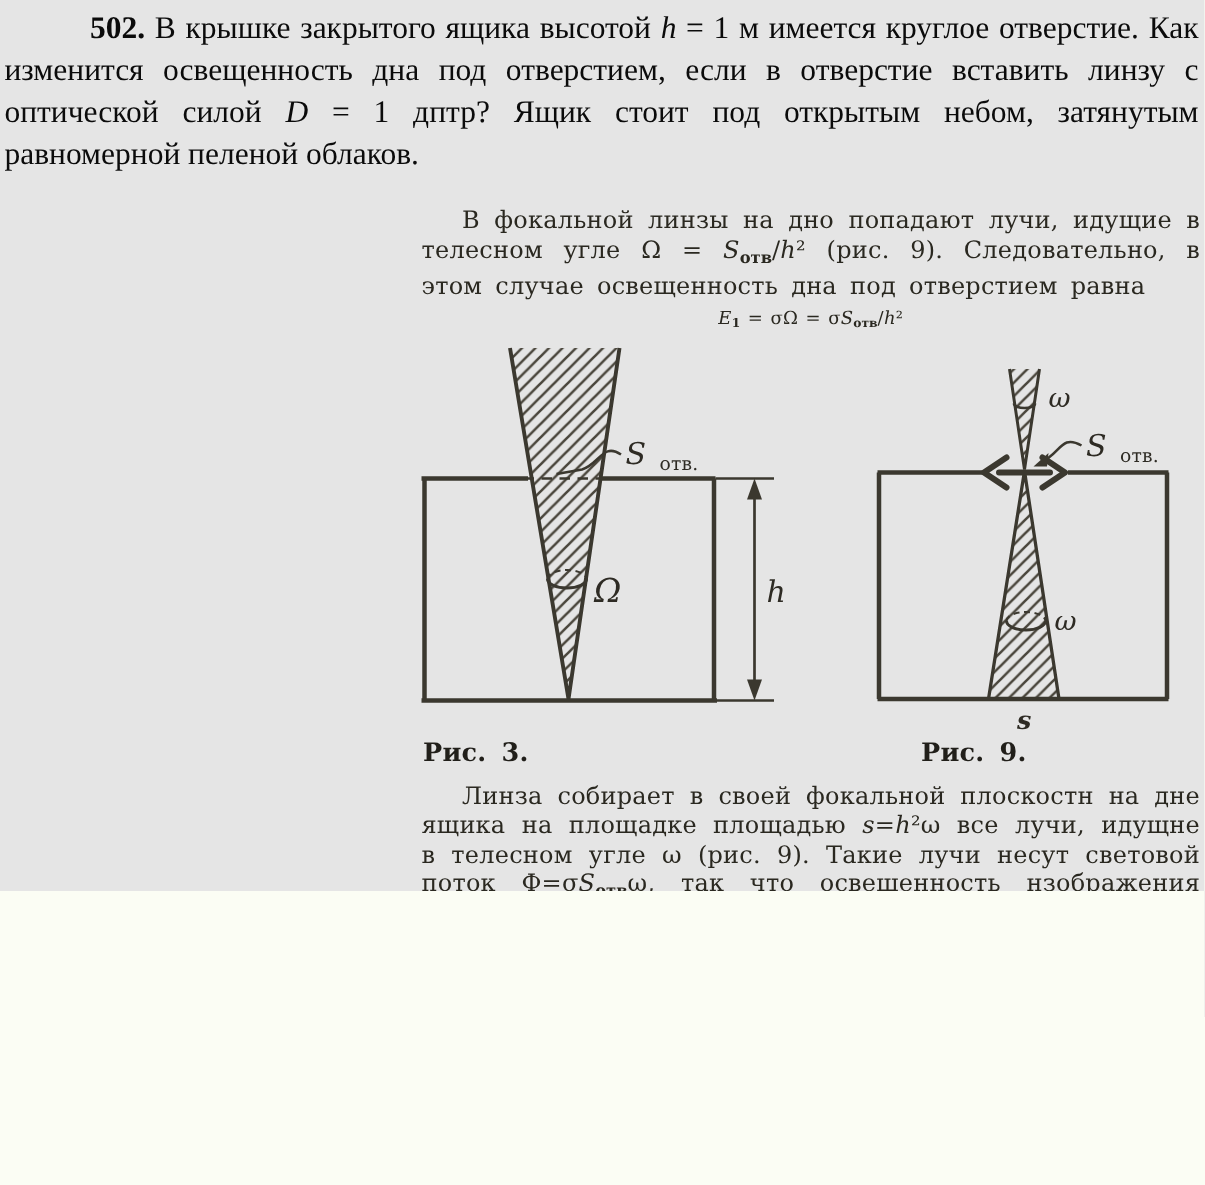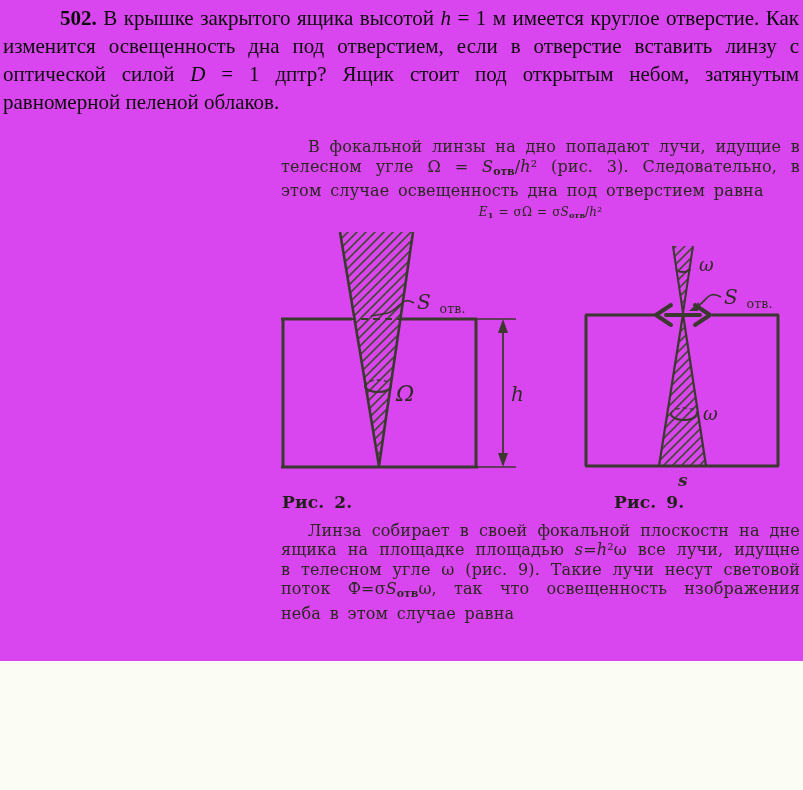--- a/index.html
+++ b/index.html
@@ -1,16 +1,16 @@
 <!DOCTYPE html>
 <html><head>
 <meta charset="utf-8">
 <style>
   html,body{margin:0;padding:0;background:#fbfdf4;}
-  .page{position:relative;width:803px;height:661px;background:#d946ef;overflow:hidden;
+  .page{position:relative;width:803px;height:594px;background:#e5e5e5;overflow:hidden;
         font-family:"DejaVu Serif",serif;}
   .problem{position:absolute;left:3px;top:4px;width:796px;margin:0;
            font-family:"Liberation Serif",serif;font-size:21px;line-height:28px;
            color:#0b0b0b;text-align:justify;text-indent:57px;}
   .col{position:absolute;left:281px;top:137px;width:519px;color:#2a2820;
        font-size:16px;line-height:19.5px;text-align:justify;
        word-spacing:3.5px;letter-spacing:0.15px;}
   .col p{margin:0;}
   .indent{text-indent:27px;}
   .formula{text-align:center;font-size:12px;line-height:22px;height:22px;
@@ -34,21 +34,21 @@
 </head>
 <body>
 
 <div class="page">
 
   <p class="problem"><span class="bd">502.</span><span> В крышке закрытого ящика высотой </span><span class="it">h</span><span> = 1 м имеется круглое отверстие. Как изменится освещенность дна под отверстием, если в отверстие вставить линзу с оптической силой </span><span class="it">D</span><span> = 1 дптр? Ящик стоит под открытым небом, затянутым равномерной пеленой облаков.</span></p>
 
   <div class="col">
 
 
-    <p class="indent"><span>В фокальной линзы на дно попадают лучи, идущие в телесном угле </span><span>Ω</span><span> = </span><span class="it">S</span><span class="sb">отв</span><span>/</span><span class="it">h</span><span>² (рис. 3). Следовательно, в этом случае освещенность дна под отверстием равна</span></p>
+    <p class="indent"><span>В фокальной линзы на дно попадают лучи, идущие в телесном угле </span><span>Ω</span><span> = </span><span class="it">S</span><span class="sb">отв</span><span>/</span><span class="it">h</span><span>² (рис. 9). Следовательно, в этом случае освещенность дна под отверстием равна</span></p>
 
     <p class="formula"><span class="it">E</span><span class="sb">1</span><span> = σΩ = σ</span><span class="it">S</span><span class="bd sb">отв</span><span>/</span><span class="it">h</span><span>²</span></p>
 
     <div class="figures">
 
       <svg id="fig8" class="figsvg" width="262" height="258" viewBox="276 320 262 258">
         <defs>
           <pattern id="hatch8" patternUnits="userSpaceOnUse" width="9" height="9">
             <path d="M-2,11 L11,-2 M-2,2 L2,-2 M7,11 L11,7" stroke="#4a463c" stroke-width="1.7" fill="none"></path>
           </pattern>
@@ -91,21 +91,21 @@
         <path class="stroke" d="M671,509 A13,6 0 0 1 697,509" stroke-width="1.4" stroke-dasharray="4 3"></path>
         <text x="699" y="366" font-size="18" font-style="italic">ω</text>
         <text x="724" y="399">
           <tspan font-size="20" font-style="italic">S</tspan>
           <tspan font-size="12.5" dy="4">отв.</tspan>
         </text>
         <text x="703" y="515" font-size="18" font-style="italic">ω</text>
         <text x="678" y="581" font-size="17" font-style="italic" font-weight="bold">s</text>
       </svg>
 
-      <div id="cap8" class="caption">Рис. 2.</div>
+      <div id="cap8" class="caption">Рис. 3.</div>
       <div id="cap9" class="caption">Рис. 9.</div>
     </div>
 
     <p class="indent"><span>Линза собирает в своей фокальной плоскостн на дне ящика на площадке площадью </span><span class="it">s</span><span>=</span><span class="it">h</span><span>²ω все лучи, идущне в телесном угле ω (рис. 9). Такие лучи несут световой поток Ф=σ</span><span class="it">S</span><span class="sb">отв</span><span>ω, так что освещенность нзображения неба в этом случае равна</span></p>
 
 
 
   </div>
 </div>
 

